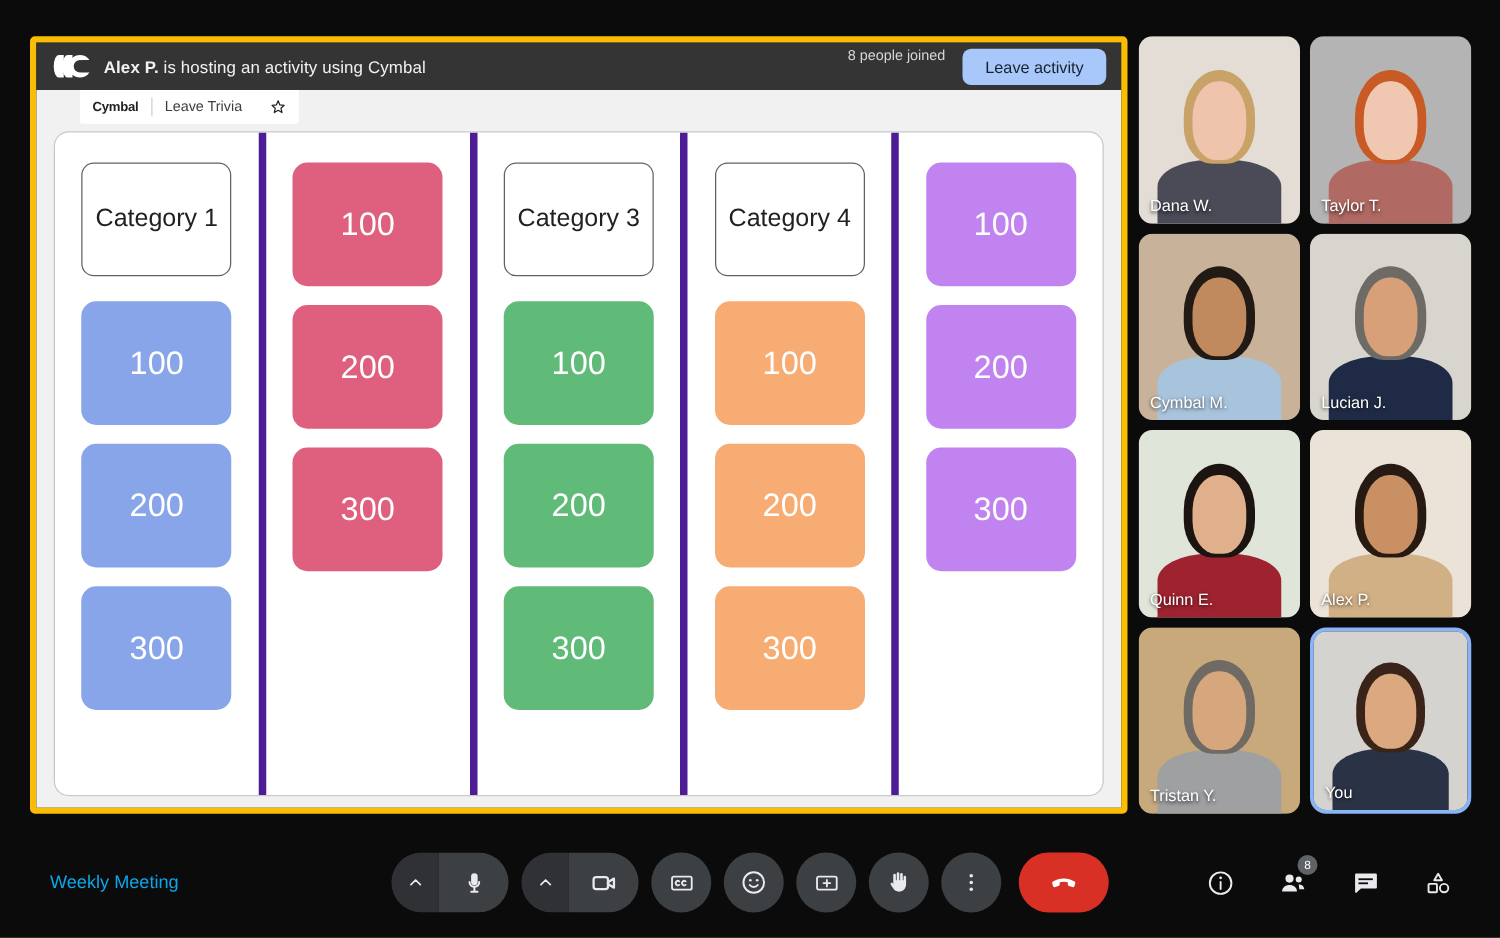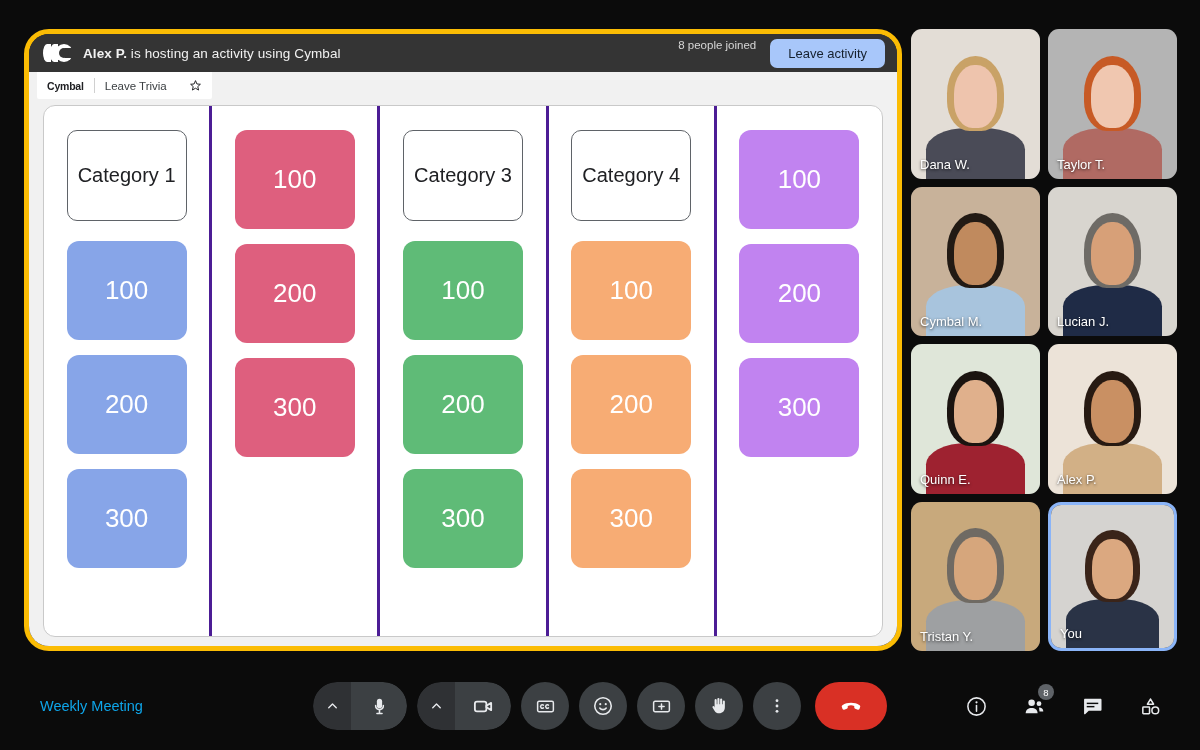--- a/index.html
+++ b/index.html
@@ -15,21 +15,21 @@
     width: 1200px; height: 750px;
     background: #0b0b0b;
   }
 
   
   #activity-frame {
     position: absolute;
     left: 24px; top: 29px;
     width: 878px; height: 622px;
     border: 5px solid #FBBC04;
-    border-radius: 25px;
+    border-radius: 4px;
     overflow: hidden;
     background: #2a2a2a;
   }
 
   #activity-header {
     height: 38px;
     background: #343434;
     display: flex;
     align-items: center;
     padding: 0 12px 0 12px;
@@ -107,20 +107,21 @@
     background: #f1f1f1;
     display: flex;
     flex-direction: column;
   }
 
   #tab-strip {
     height: 27px;
     display: flex;
     align-items: stretch;
     padding-left: 8px;
+    margin-left: 27px;
   }
   #cymbal-tab {
     background: #fff;
     display: flex;
     align-items: center;
     gap: 0;
     padding: 0 10px 0 10px;
     border-radius: 0 0 2px 2px;
     height: 27px;
   }
@@ -158,21 +159,21 @@
     display: flex;
     padding: 0;
     overflow: hidden;
   }
   .board-col {
     flex: 1;
     display: flex;
     flex-direction: column;
     align-items: center;
     padding: 24px 14px 18px 14px;
-    border-right: 3px solid #4c1d95;
+    border-right: 6px solid #4c1d95;
   }
   .board-col:last-child { border-right: none; }
 
   .cat-card {
     width: 100%;
     max-width: 120px;
     height: 91px;
     border: 1px solid #5f6368;
     border-radius: 10px;
     background: #fff;

